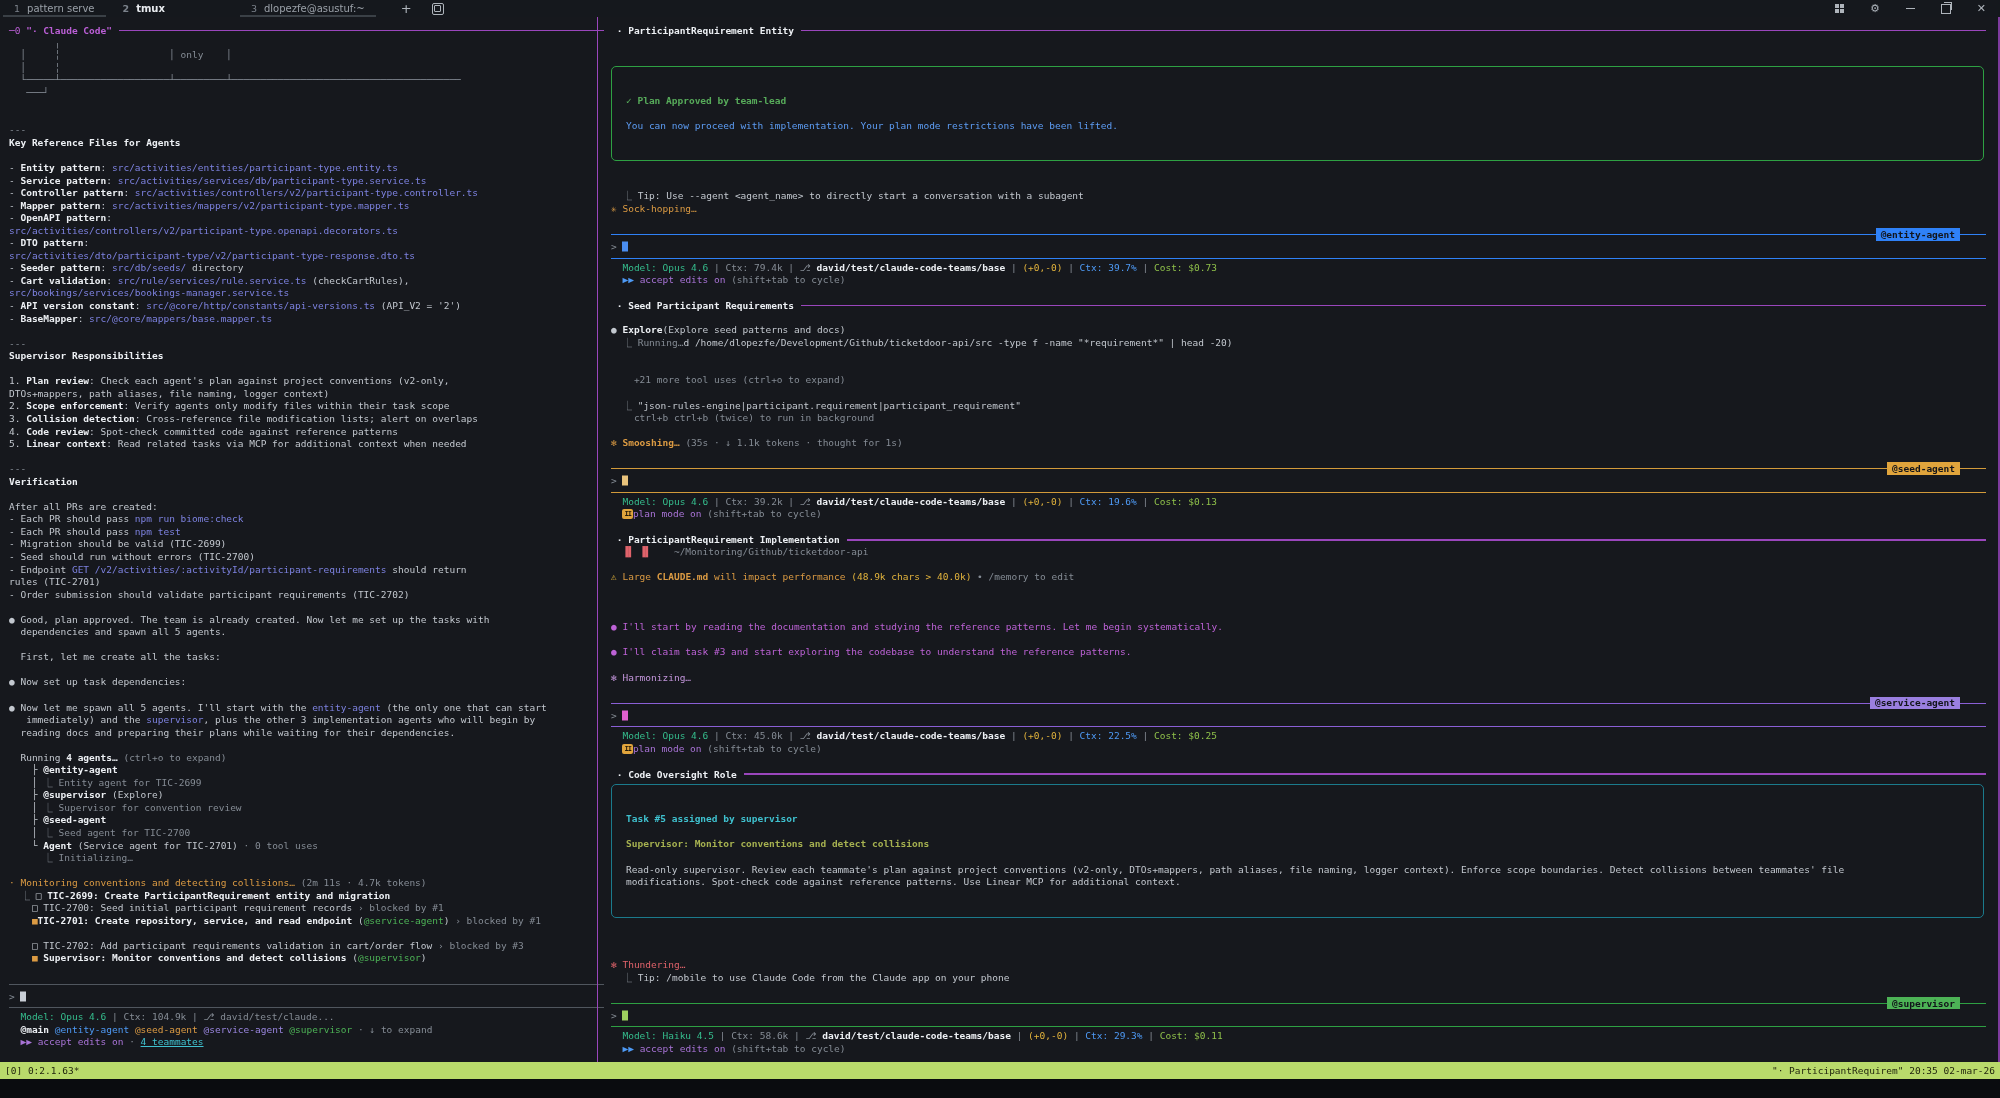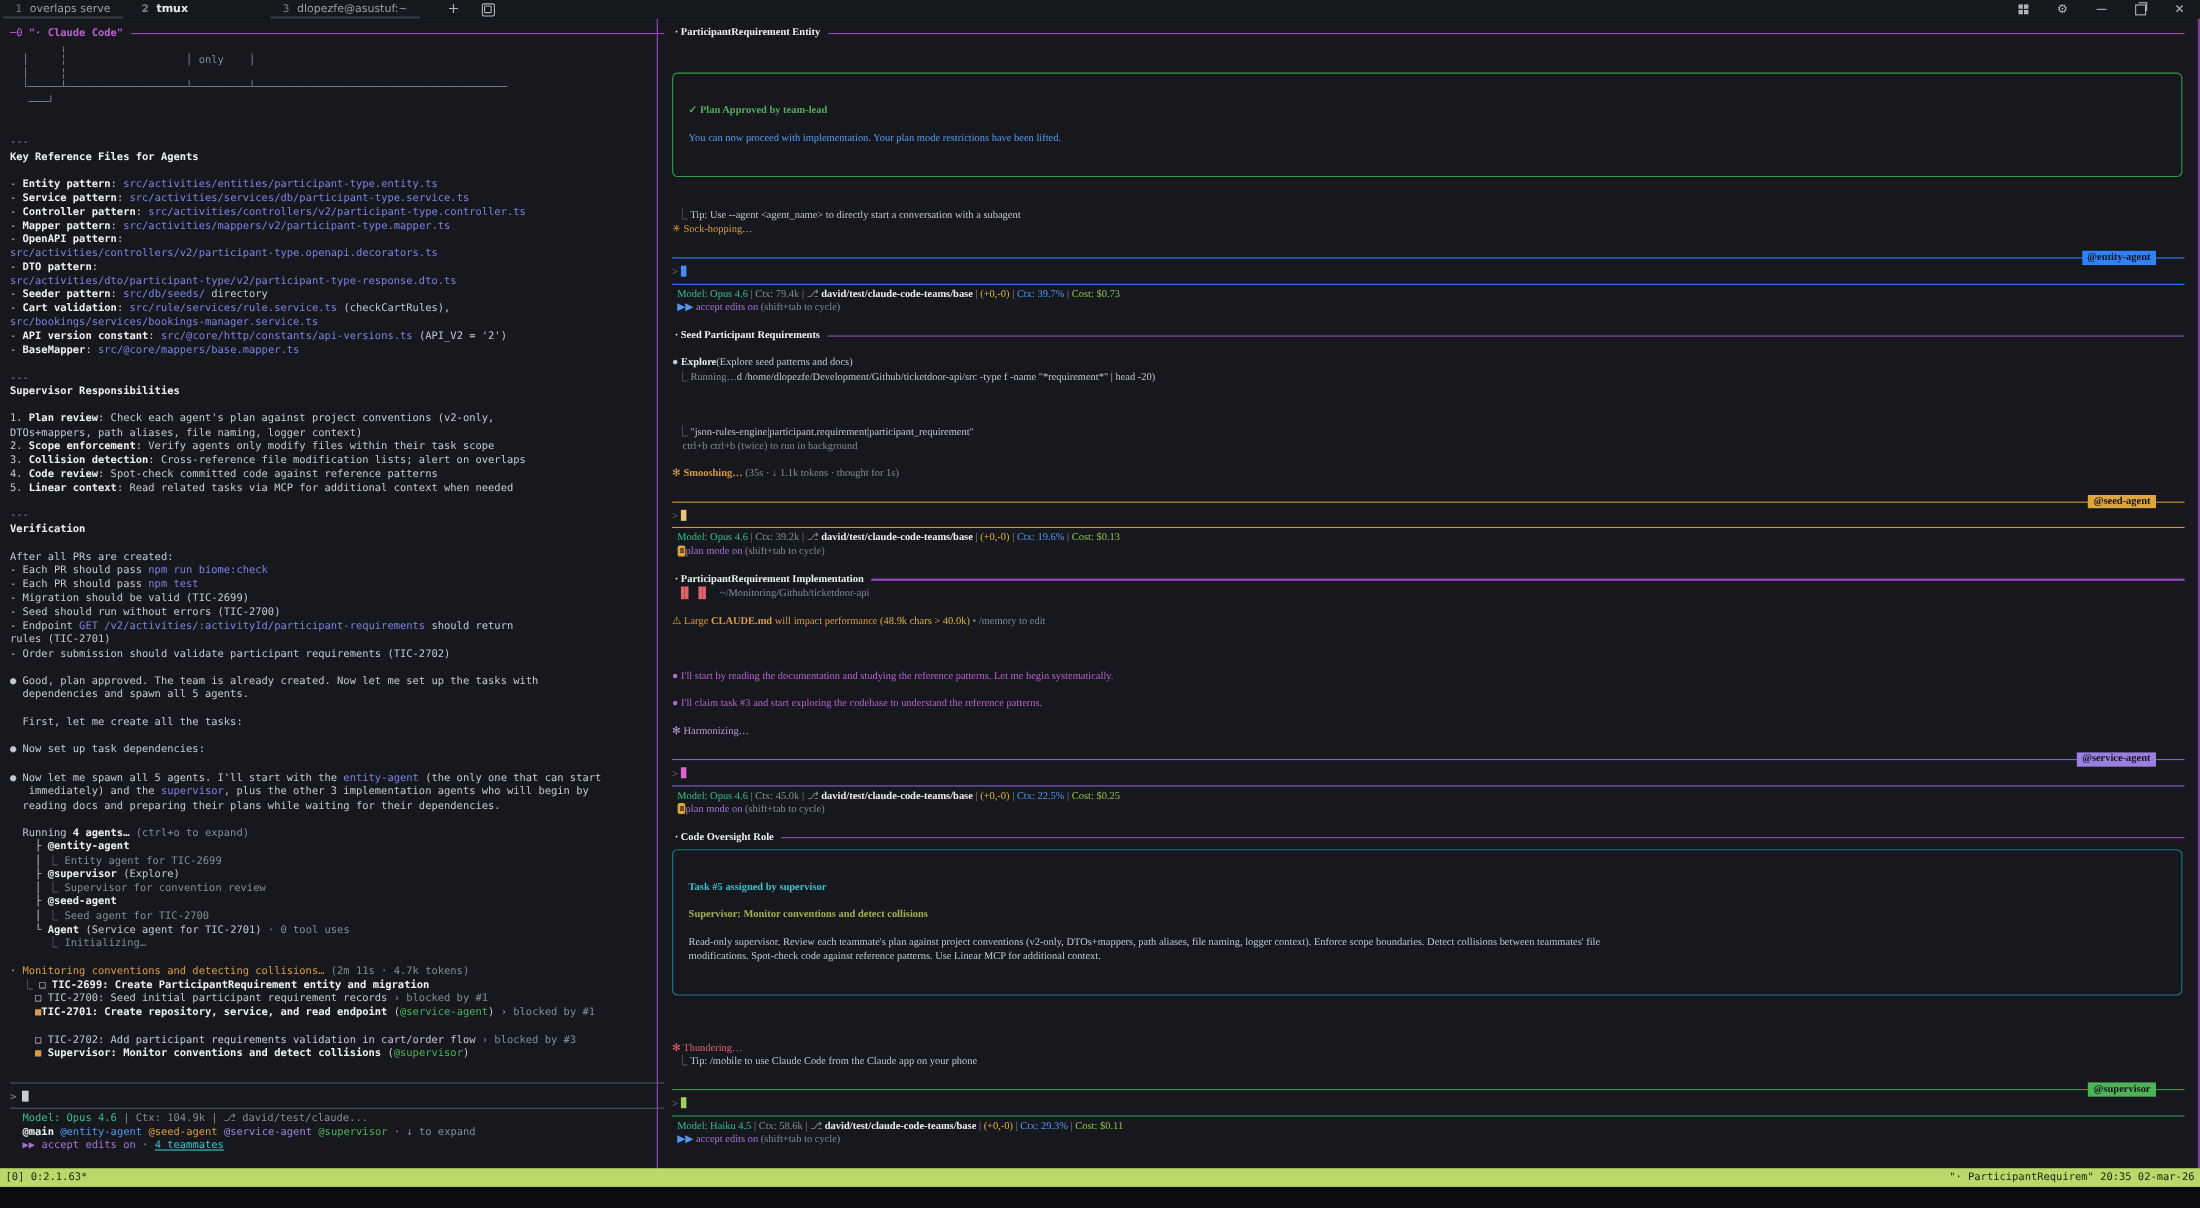--- a/index.html
+++ b/index.html
@@ -24,21 +24,21 @@
   .gearico{font-size:11px;font-family:"DejaVu Sans",sans-serif;}
   .minico{width:9px;height:1.5px;background:#aeb4bb;}
   .restico{width:8px;height:8px;border:1px solid #aeb4bb;position:relative;}
   .restico::after{content:"";position:absolute;left:2px;top:-3px;width:7px;height:7px;border-top:1px solid #aeb4bb;border-right:1px solid #aeb4bb;}
   .closeico{font-size:11px;font-family:"DejaVu Sans",sans-serif;}
 
   
   .term{position:absolute;top:17px;left:0;right:0;bottom:36px;background:#16181d;}
   .pane-left{position:absolute;left:0;top:0;width:597px;bottom:0;padding:7px 4px 0 9px;overflow:hidden;}
   .pane-right{position:absolute;left:597px;right:0;top:0;bottom:0;border-left:1.5px solid #9a46bc;
-    border-right:2px solid #7e3b9e;padding:7px 10px 0 13px;overflow:hidden;font-family:Liberation Serif, serif;}
+    border-right:2px solid #7e3b9e;padding:7px 10px 0 13px;overflow:hidden;}
 
   .ln{height:12.55px;line-height:12.55px;white-space:pre;font-size:9.5px;color:#c3c8cf;}
 
   
   .s-fg{color:#c3c8cf;} .s-dim{color:#858c95;} .s-w{color:#edf0f4;font-weight:bold;}
   .s-path{color:#7d82e0;} .s-org{color:#dc9b43;}
   .s-orgb{color:#dc9b43;font-weight:bold;} .s-blu{color:#4e9af5;} .s-teal{color:#35bd8d;}
   .s-grn{color:#4db356;} .s-grnb{color:#57ab5a;font-weight:bold;} .s-cost{color:#8fc04a;}
   .s-yel{color:#e2b33c;} .s-cyn{color:#3fc1cf;text-decoration:underline;} .s-cyb{color:#3fc1cf;font-weight:bold;}
   .s-pur{color:#a873d6;} .s-msg{color:#bd62d6;} .s-svc{color:#9a86e0;} .s-red{color:#e0636b;}
@@ -84,21 +84,21 @@
 </style>
 </head>
 <body>
 
 <div class="window">
 
   <div class="tabbar">
     <div id="tabs-host" style="display:flex;height:100%;">
         <div class="tab underline">
           <span class="tnum">1</span>
-          <span class="tlabel">overlaps serve</span>
+          <span class="tlabel">pattern serve</span>
         </div>
         <div class="tab active">
           <span class="tnum">2</span>
           <span class="tlabel">tmux</span>
         </div>
         <div class="tab underline t3">
           <span class="tnum">3</span>
           <span class="tlabel">dlopezfe@asustuf:~</span>
         </div>
       </div>
@@ -219,20 +219,21 @@
           <div class="ln"><span class="s-dim">&gt; </span><span class="cursor cur-entity"></span></div>
         </div>
         <div class="ln"><span class="s-fg">  </span><span class="s-teal">Model: Opus 4.6</span><span class="s-dim"> | </span><span class="s-dim">Ctx: 79.4k</span><span class="s-dim"> | </span><span class="s-dim">⎇ </span><span class="s-w">david/test/claude-code-teams/base</span><span class="s-dim"> | </span><span class="s-yel">(+0,-0)</span><span class="s-dim"> | </span><span class="s-blu">Ctx: 39.7%</span><span class="s-dim"> | </span><span class="s-cost">Cost: $0.73</span></div>
         <div class="ln"><span class="s-fg">  </span><span class="s-blu">▶▶ </span><span class="s-pur">accept edits on</span><span class="s-dim"> (shift+tab to cycle)</span></div>
         <div class="ln" style="height: 12.55px;"></div>
         <div class="prow"><span class="pdash"> </span><span class="ptitle">· Seed Participant Requirements</span><span class="pfill"></span></div>
         <div class="ln" style="height: 12.55px;"></div>
         <div class="ln"><span class="s-fg">● </span><span class="s-w">Explore</span><span class="s-fg">(Explore seed patterns and docs)</span></div>
         <div class="ln"><span class="s-dim">  ⎿ </span><span class="s-dim">Running…</span><span class="s-fg">d /home/dlopezfe/Development/Github/ticketdoor-api/src -type f -name "*requirement*" | head -20)</span></div>
         <div class="ln" style="height: 25.1px;"></div>
+        <div class="ln"><span class="s-dim">    +21 more tool uses (ctrl+o to expand)</span></div>
         <div class="ln" style="height: 12.55px;"></div>
         <div class="ln"><span class="s-dim">  ⎿ </span><span class="s-fg">"json-rules-engine|participant.requirement|participant_requirement"</span></div>
         <div class="ln"><span class="s-dim">    ctrl+b ctrl+b (twice) to run in background</span></div>
         <div class="ln" style="height: 12.55px;"></div>
         <div class="ln"><span class="s-org">✻ </span><span class="s-orgb">Smooshing…</span><span class="s-dim"> (35s · ↓ 1.1k tokens · thought for 1s)</span></div>
         <div class="ln" style="height: 12.55px;"></div>
         <div class="ibox ib-seed">
           <span class="abadge">@seed-agent</span>
           <div class="ln"><span class="s-dim">&gt; </span><span class="cursor cur-seed"></span></div>
         </div>

